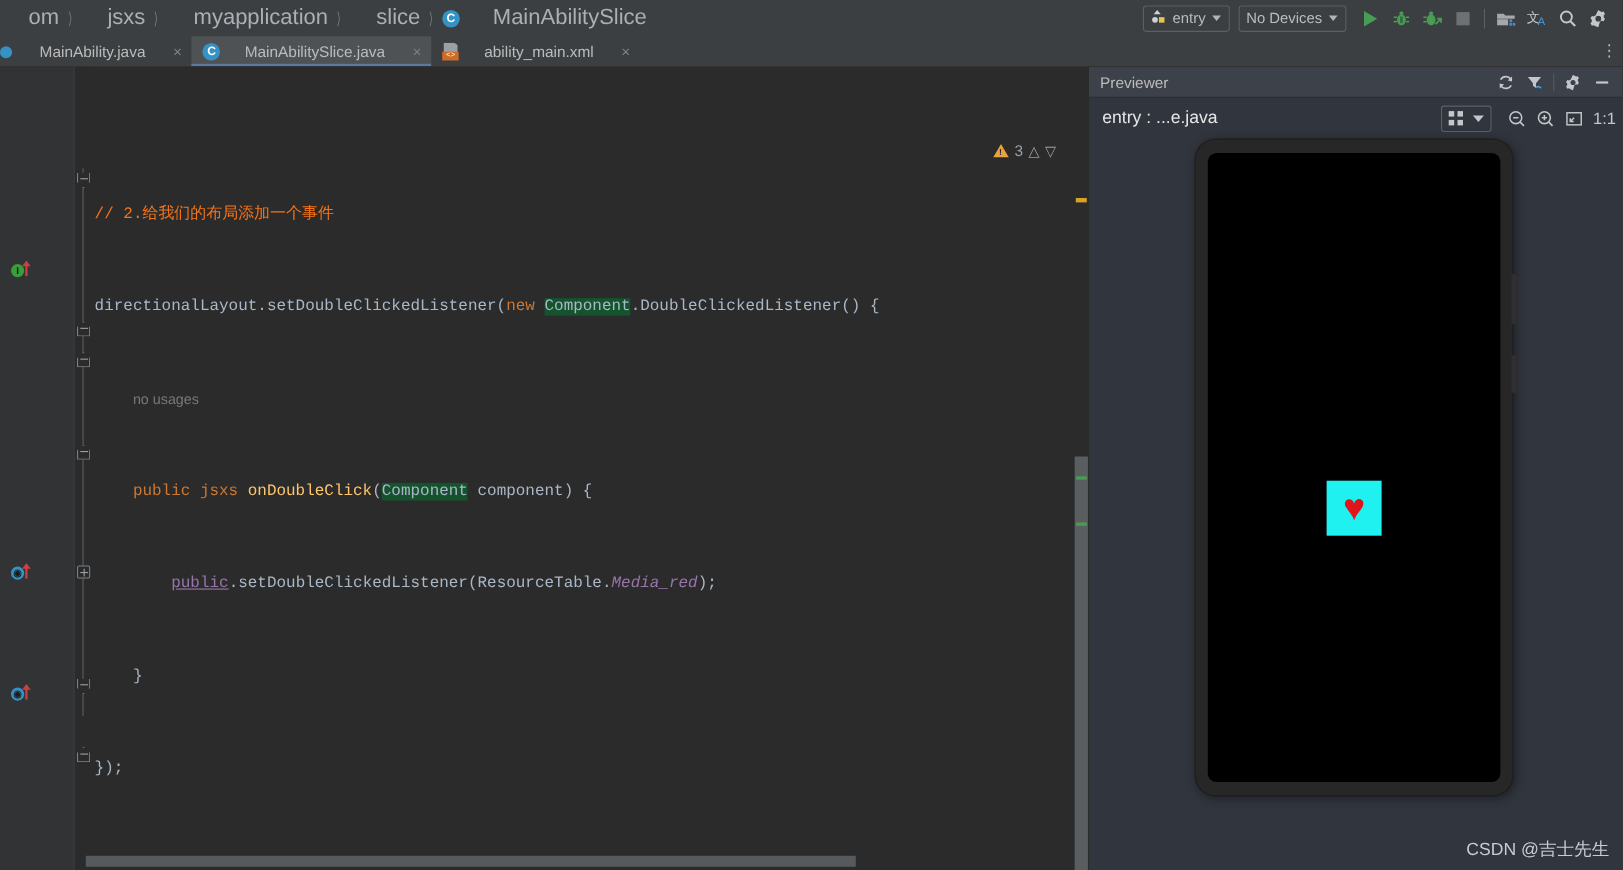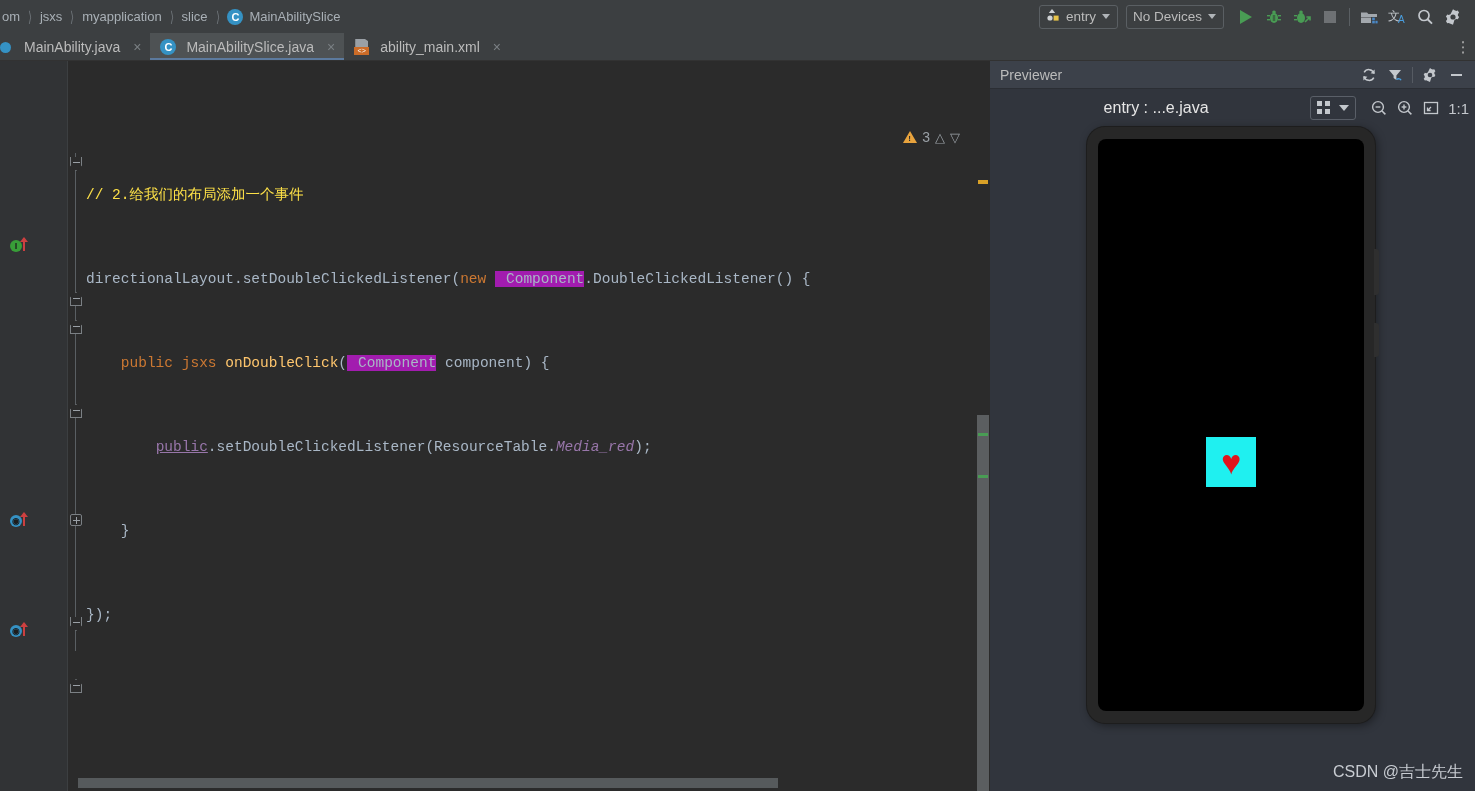--- a/index.html
+++ b/index.html
@@ -10,21 +10,21 @@
     overflow: hidden;
   }
   .app { position: relative; width: 1475px; height: 791px; display: flex; flex-direction: column; }
 
   
   .topbar {
     height: 33px; background: #3c3f41; display: flex; align-items: center;
     flex: none; position: relative;
   }
   .breadcrumb { display: flex; align-items: center; padding-left: 2px; flex: 1; min-width: 0; }
-  .crumb { color: #a9b0b6; font-size: 13px; white-space: nowrap; }
+  .crumb { color: #a9b0b6; font-size: 20px; white-space: nowrap; margin-left: 24px; }
   .crumb.first { color: #a9b0b6; }
   .crumb-sep {
     color: #6d7378; font-size: 15px; margin: 0 7px; font-weight: 300;
     transform: scaleX(.7);
   }
   .crumb-ico {
     width: 16px; height: 16px; border-radius: 50%; background: #3592c4;
     color: #fff; font-size: 11px; line-height: 16px; text-align: center;
     font-weight: bold; margin-right: 6px; flex: none;
   }
@@ -46,21 +46,21 @@
 
   
   .g-play { width:0;height:0;border-left:12px solid #499c54;border-top:7px solid transparent;border-bottom:7px solid transparent; }
 
   
   .tabrow {
     height: 28px; background: #3c3f41; display: flex; align-items: stretch;
     flex: none; border-bottom: 1px solid #323232; position: relative;
   }
   .tab {
-    display: flex; align-items: center; gap: 10px; padding: 0 9px 0 10px;
+    display: flex; align-items: center; gap: 22px; padding: 0 9px 0 10px;
     color: #bbbbbb; font-size: 14px; position: relative; white-space: nowrap;
   }
   .tab.active { background: #4e5254; }
   .tab.active::after {
     content:""; position:absolute; left:0; right:0; bottom:0; height:2px; background:#5c7a9e;
   }
   .tab .x { color: #7b8084; font-size: 14px; margin-left: 3px; }
   .tabrow .spacer { flex: 1; }
   .tab-more { width: 24px; display:flex; align-items:center; justify-content:center; }
   .dots { color:#b3b3b3; font-size:15px; letter-spacing:0; line-height:8px; }
@@ -110,27 +110,27 @@
     content:""; position:absolute; left:5px; top:2px; width:1px; height:7px; background:#9aa0a6;
   }
 
   .code {
     position:absolute; left:86px; top:64px; right:0; white-space:pre;
     font-size: 14.5px; line-height: 28px; color:#a9b7c6;
   }
   .ln { height:28px; }
   .kw { color:#cc7832; }
   .ann { color:#bbb529; }
-  .cmt { color:#fde047;text-align:right; }
+  .cmt { color:#f97316;text-align:right; }
   .fn  { color:#ffc66d; }
   .hint{ color:#787878; font-family:"Liberation Sans",sans-serif; font-size:13px; }
   .field { color:#9876aa; text-decoration: underline; }
   .static-it { color:#9876aa; font-style: italic; }
   .brace { color:#a9b7c6; }
-  .hl-green { background:#a21caf;padding-left:11px; }
+  .hl-green { background:#14532d; }
 
   .marker {
     position:absolute; left:10px; width:22px; height:16px;
   }
   .m-circle {
     position:absolute; left:0; top:2px; width:12px; height:12px; border-radius:50%;
     color:#1c1c1c; font-size:9px; font-weight:bold; text-align:center; line-height:12px;
     font-family:"Liberation Sans",sans-serif;
   }
   .m-circle.impl { background:#389e38; }
@@ -173,21 +173,21 @@
     height:28px; background:#3c414a; display:flex; align-items:center; padding:0 6px 0 10px;
     border-bottom:1px solid #2b2e34; flex:none;
   }
   .prev-title { color:#bbbbbb; font-size:14px; flex:1; }
   .phbtn { width:26px;height:26px;display:flex;align-items:center;justify-content:center; }
   .prev-sep { width:1px;height:16px;background:#565b63;margin:0 4px; }
 
   .prev-sub {
     height:38px; display:flex; align-items:center; padding:0 6px 0 12px; flex:none;
   }
-  .prev-file { color:#e6e6e6; font-size:16px; flex:1;text-align:center; }
+  .prev-file { color:#e6e6e6; font-size:16px; flex:1; }
   .grpbtn {
     height:24px; border:1px solid #5a5f68; border-radius:3px; display:flex; align-items:center;
     gap:8px; padding:0 6px; margin-right:10px;
   }
   .sq4 { width:14px; height:14px; position:relative; }
   .sq4 i { position:absolute; width:5px; height:5px; background:#c3c7cc; }
   .sq4 i:nth-child(1){left:0;top:0;} .sq4 i:nth-child(2){left:8px;top:0;}
   .sq4 i:nth-child(3){left:0;top:8px;} .sq4 i:nth-child(4){left:8px;top:8px;}
   .caret2 { width:0;height:0;border-left:5px solid transparent;border-right:5px solid transparent;
     border-top:6px solid #c3c7cc; }
@@ -362,20 +362,21 @@
         <span class="m-arrow"></span>
       </div>
       <div class="marker" style="top:562px;">
         <span class="m-circle ovr">◉</span>
         <span class="m-arrow"></span>
       </div>
 
       <div class="code">
         <div class="ln"><span class="cmt">// 2.给我们的布局添加一个事件</span></div>
         <div class="ln"><span>directionalLayout.setDoubleClickedListener(</span><span class="kw">new </span><span class="hl-green">Component</span><span>.DoubleClickedListener() {</span></div>
+        <div class="ln">    <span class="hint">no usages</span></div>
         <div class="ln">    <span class="kw">public jsxs </span><span class="fn">onDoubleClick</span><span>(</span><span class="hl-green">Component</span><span> component) {</span></div>
         <div class="ln">        <span class="field">public</span><span>.setDoubleClickedListener(ResourceTable.</span><span class="static-it">Media_red</span><span>);</span></div>
         <div class="ln">    <span class="brace">}</span></div>
         <div class="ln"><span class="brace">});</span></div>
         
         
         
         
         
         

